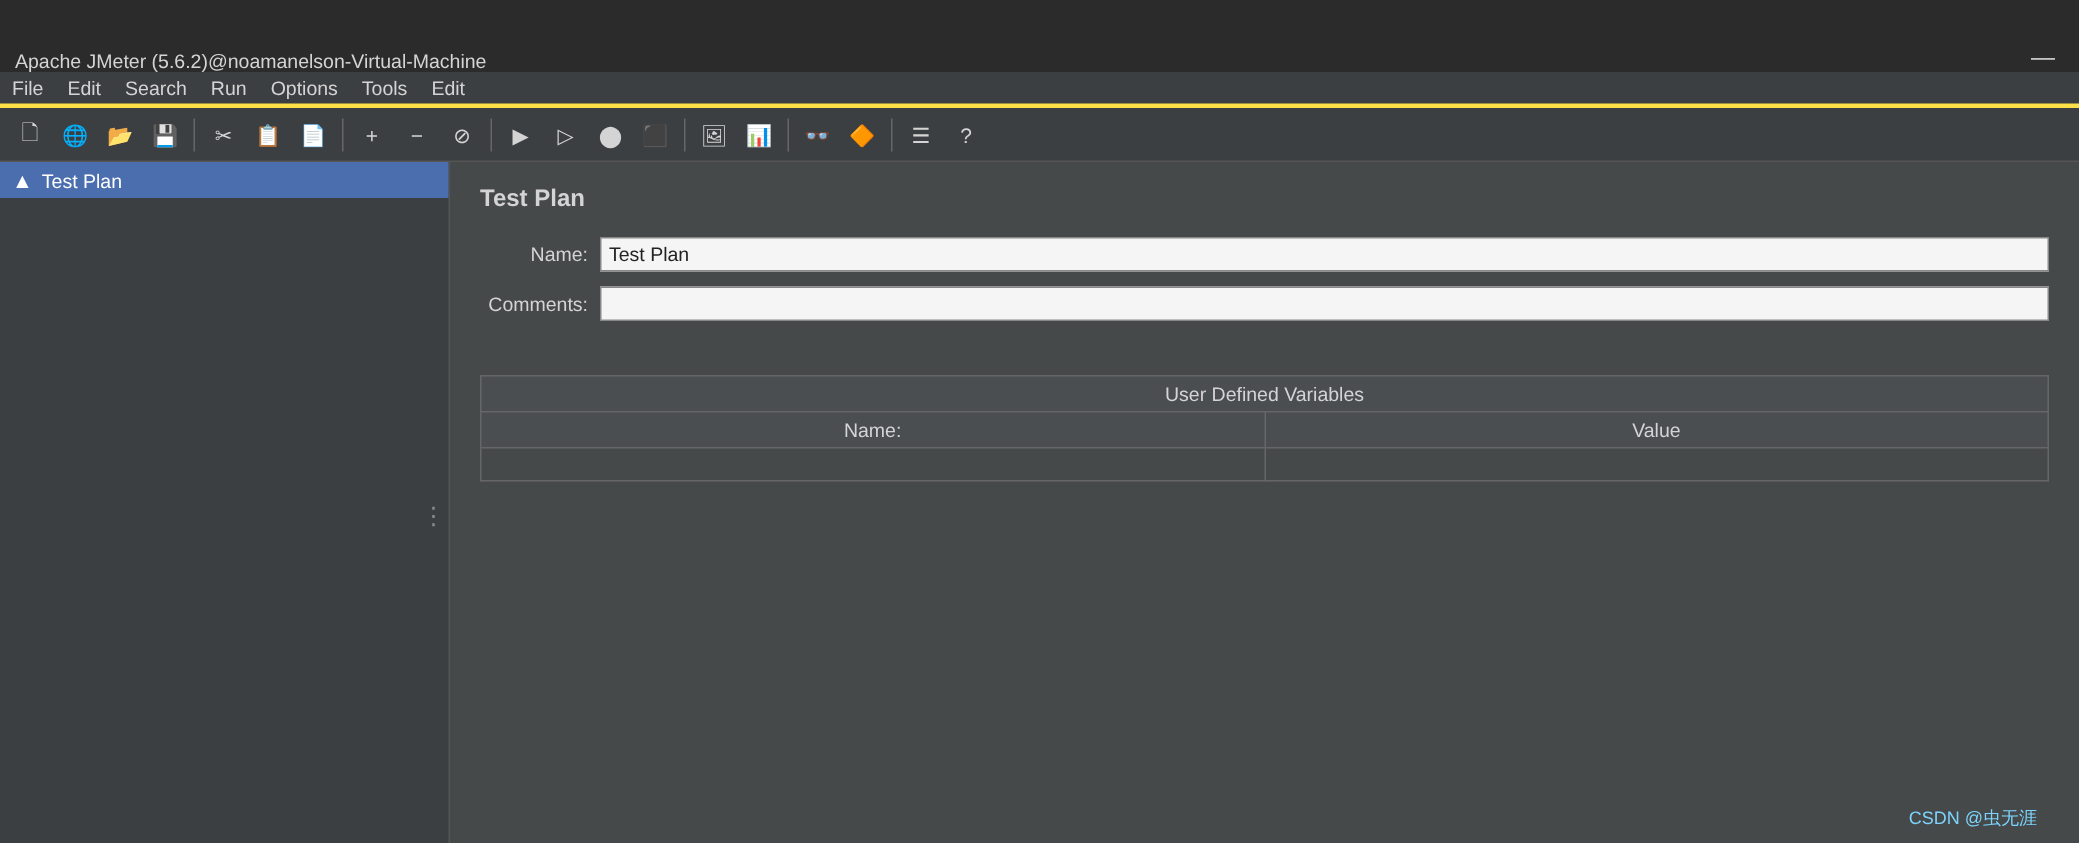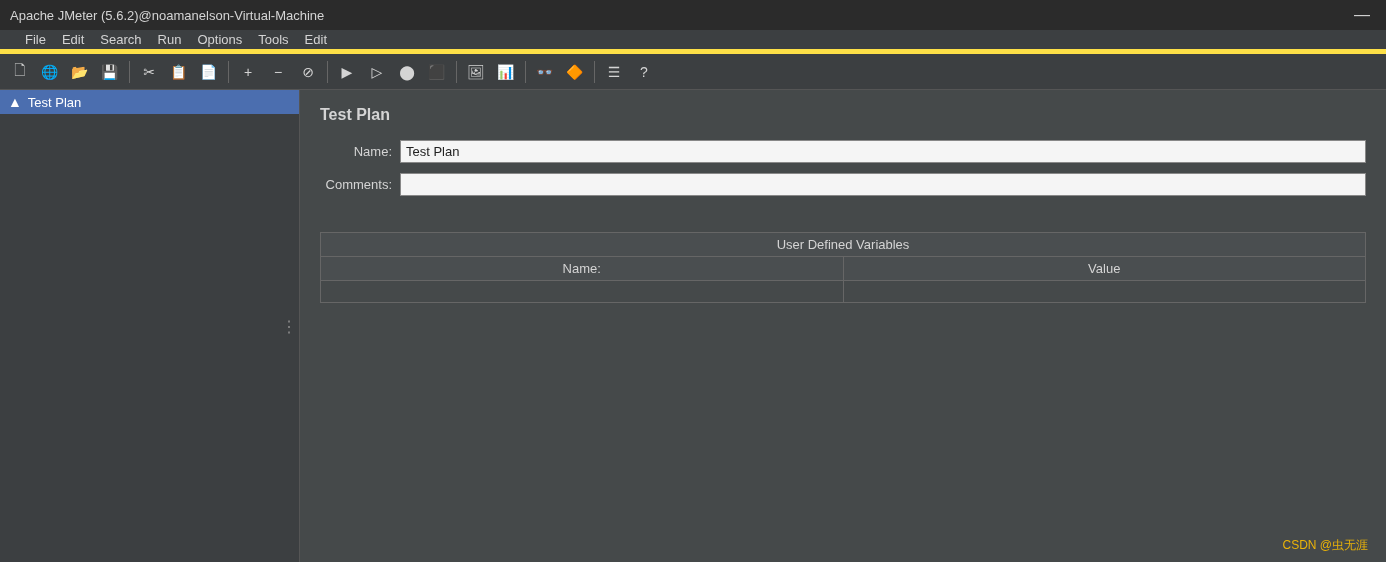--- a/index.html
+++ b/index.html
@@ -9,23 +9,23 @@
       background: #3c3f41;
       font-family: 'Segoe UI', Arial, sans-serif;
       font-size: 13px;
       color: #d4d4d4;
       overflow: hidden;
     }
 
     
     #title-bar {
       background: #2b2b2b;
-      height: 30px;
-      display: flex;
-      align-items: center;
+      height: 48px;
+      display: flex;
+      align-items: flex-end;
       padding: 0 10px;
       justify-content: space-between;
     }
     #title-bar .title {
       color: #d4d4d4;
       font-size: 13px;
     }
     #title-bar .window-controls {
       display: flex;
       gap: 5px;
@@ -36,22 +36,22 @@
       cursor: pointer;
       padding: 0 6px;
     }
 
     
     #menu-bar {
       background: #3c3f41;
       height: 24px;
       display: flex;
       align-items: center;
-      border-bottom: 5px solid #fde047;
-      padding: 0 17px;
+      border-bottom: 3px solid #fde047;
+      padding: 0 0;
     }
     .menu-item {
       padding: 2px 8px;
       color: #d4d4d4;
       cursor: pointer;
       font-size: 13px;
     }
 
     
     #toolbar {
@@ -190,22 +190,22 @@
       background: #45494a;
       color: #d4d4d4;
       font-size: 13px;
       height: 22px;
     }
 
     
     #watermark {
       position: absolute;
       bottom: 8px;
-      right: 18px;
-      color: #eab308;
+      right: 28px;
+      color: #7dd3fc;
       font-size: 12px;
     }
   </style>
 </head>
 <body>
 
 <div id="title-bar">
   <span class="title">Apache JMeter (5.6.2)@noamanelson-Virtual-Machine</span>
   <div class="window-controls">
     <span class="win-btn">—</span>

